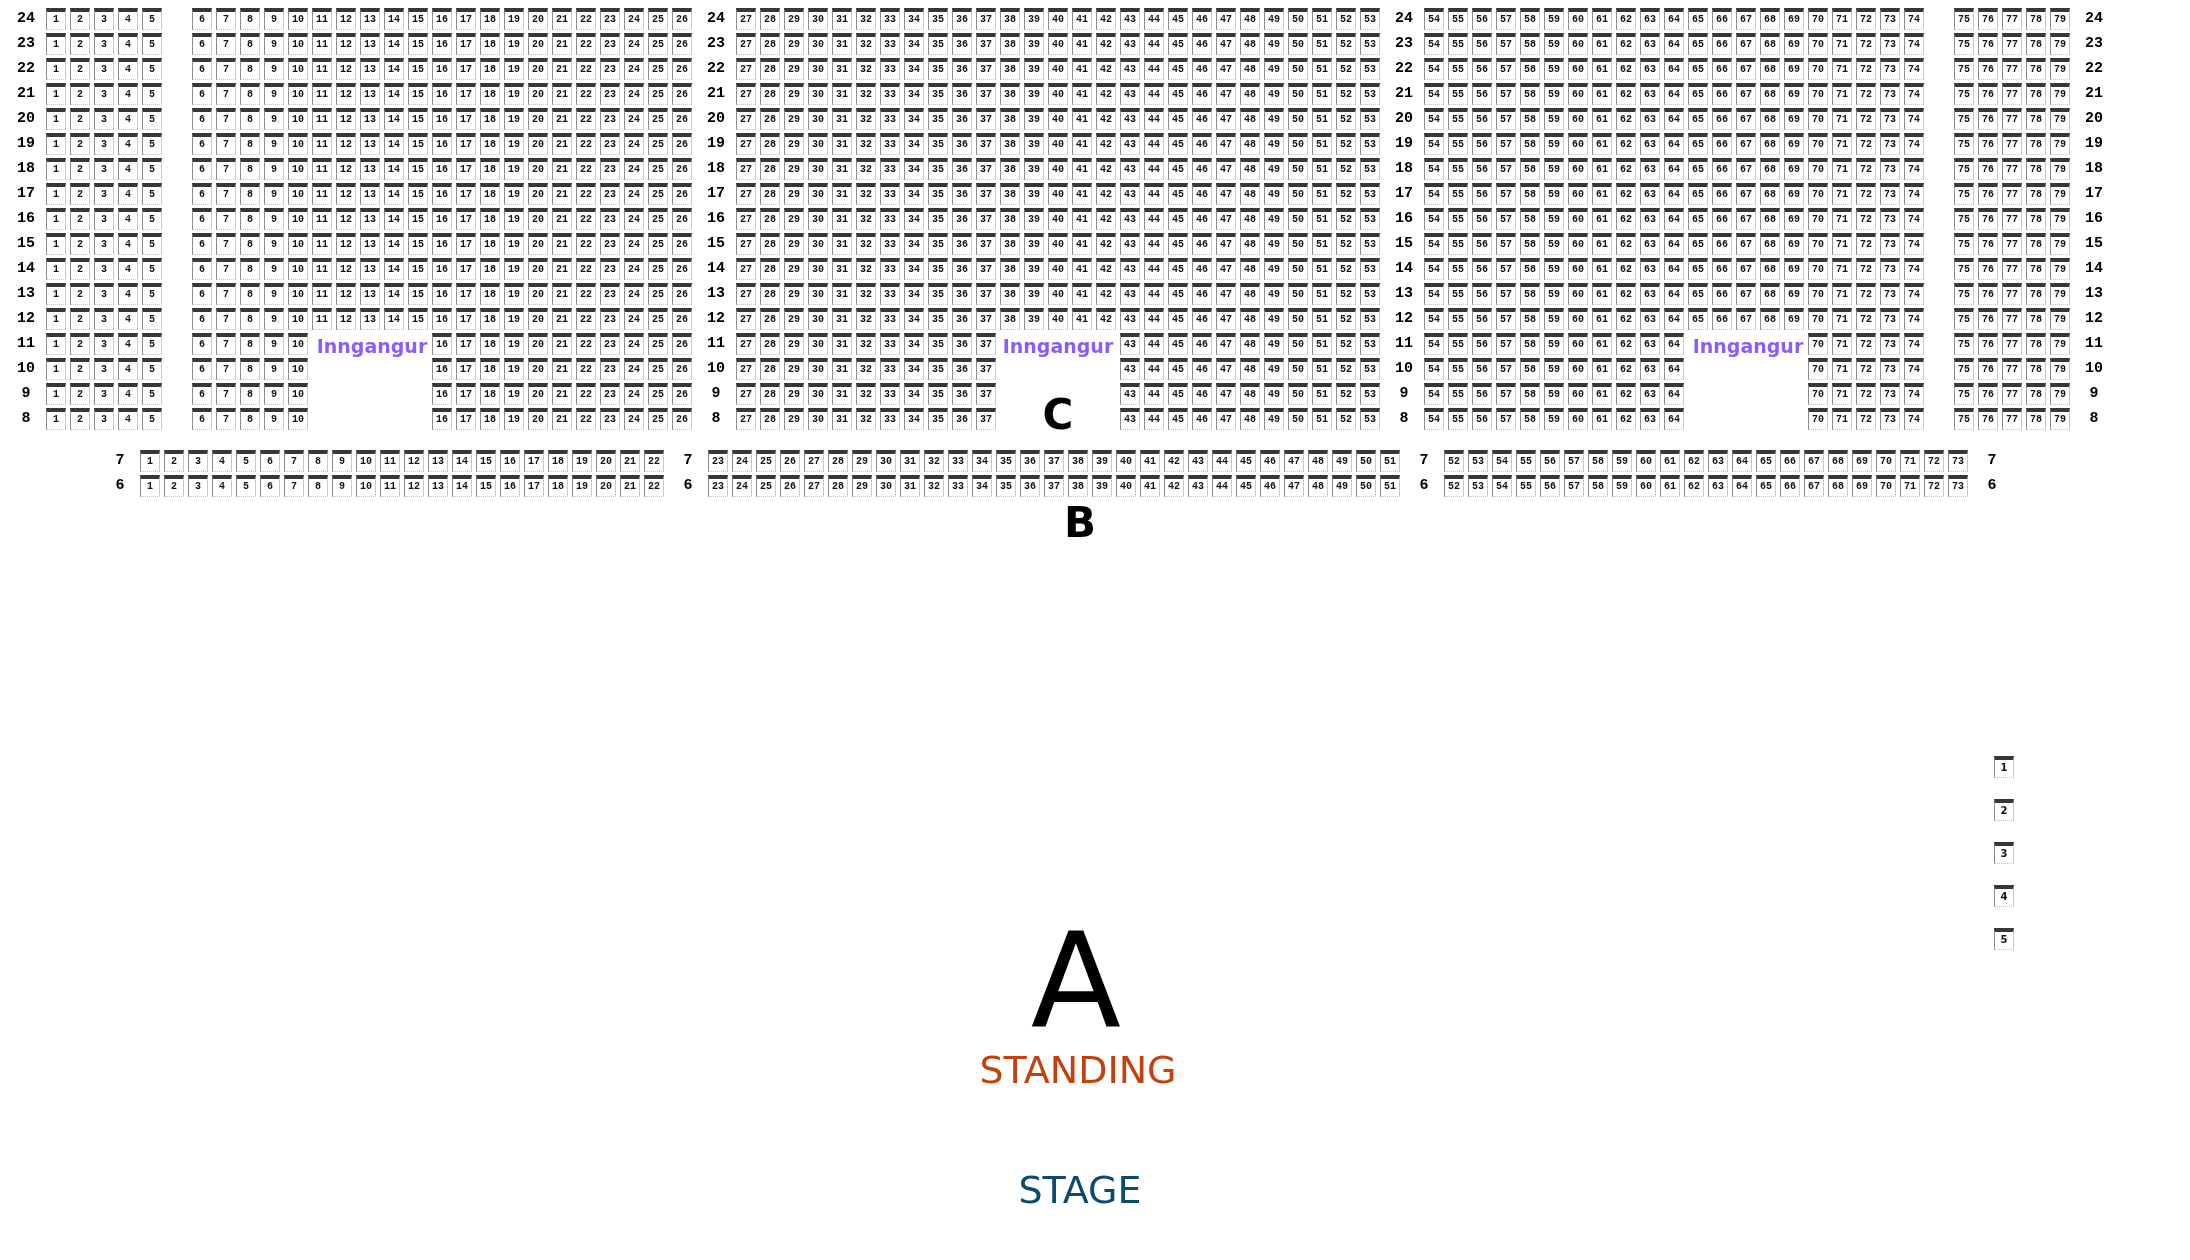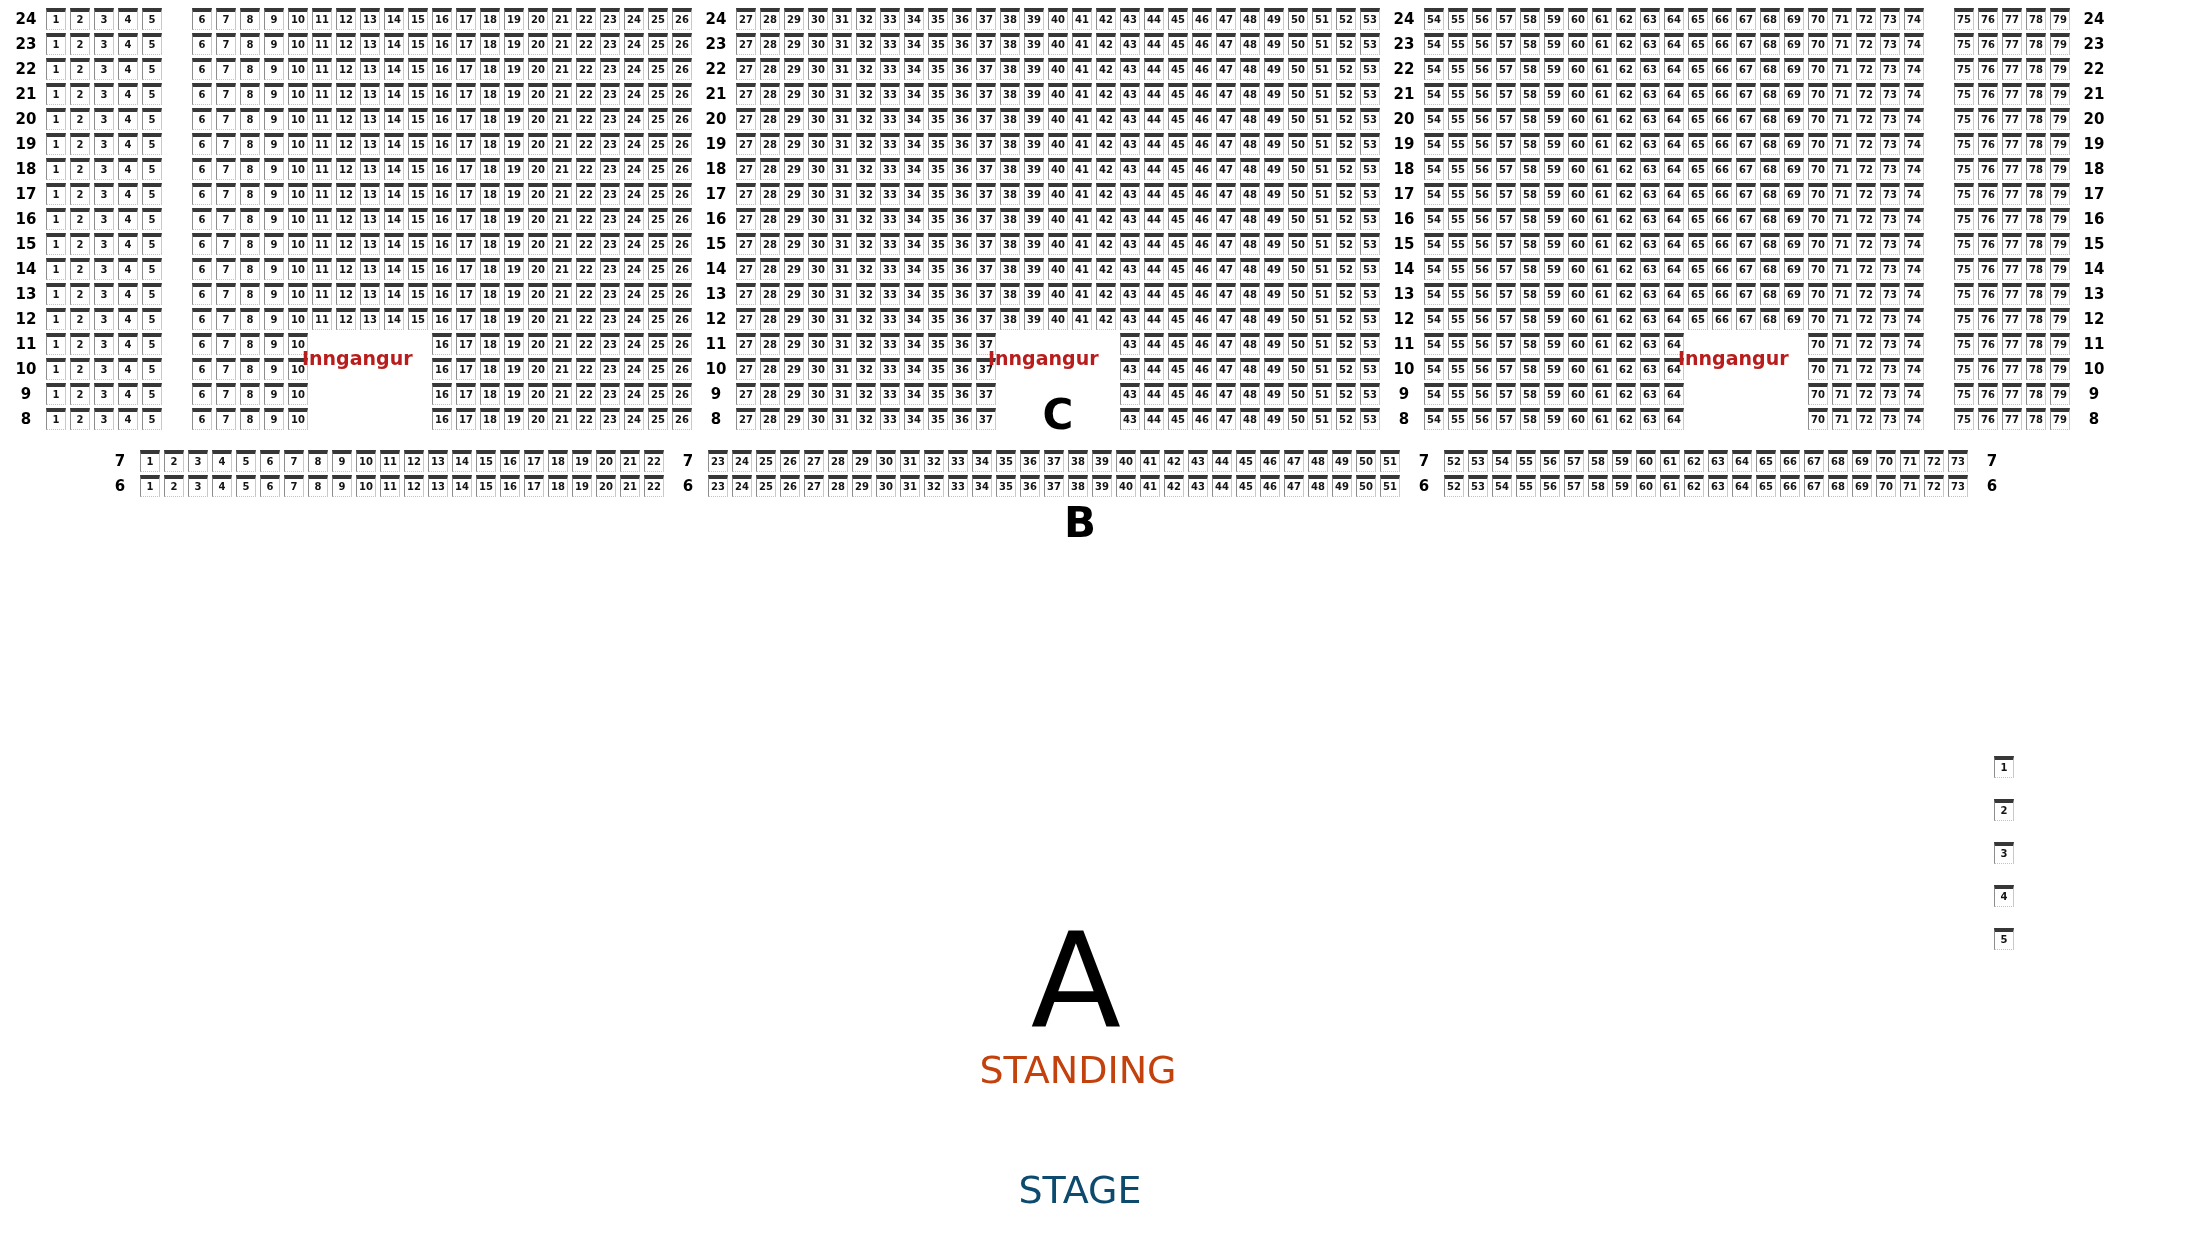--- a/index.html
+++ b/index.html
@@ -8,21 +8,21 @@
     width: 2190px; height: 1260px;
     background: #ffffff;
     position: relative;
     overflow: hidden;
     font-family: "DejaVu Sans", sans-serif;
     color: #000;
   }
   .abs { position: absolute; }
 
   
-  .seat-row { display: flex; height: 22px; margin-bottom: 3px; }
+  .seat-row { display: flex; height: 22px; margin-bottom: 3px; font-family: Liberation Mono, monospace; }
   .seat {
     flex: 0 0 20px;
     width: 20px; height: 22px; margin-right: 4px;
     border-top: 4px solid #373737;
     border-left: 1px solid #8d8d8d;
     border-right: 1px solid #c9c9c9;
     border-bottom: 1px dotted #c2c2c2;
     background: #fff;
     font-size: 10px; font-weight: bold; line-height: 16px;
     text-align: center; color: #141414;
@@ -35,23 +35,24 @@
     color: #000;
   }
   .aisle { flex: 0 0 26px; width: 26px; }
 
   
   #side-seats { position: absolute; left: 1994px; top: 756px; }
   #side-seats .seat { display: block; margin: 0 0 21px 0; }
 
   
   .entrance-label {
-    position: absolute; width: 140px; top: 346px;
+    position: absolute; width: 140px; top: 334px;
+    text-align: center;
     font-weight: bold; font-size: 19px; line-height: 24px;
-    color: #b91c1c;
+    color: #8b5cf6;
   }
   .big-letter {
     position: absolute; width: 140px;
     text-align: center;
     font-weight: bold; font-size: 42px; line-height: 46px;
     color: #000;
   }
   .a-letter {
     position: absolute; left: 926px; top: 915px; width: 300px;
     text-align: center;

